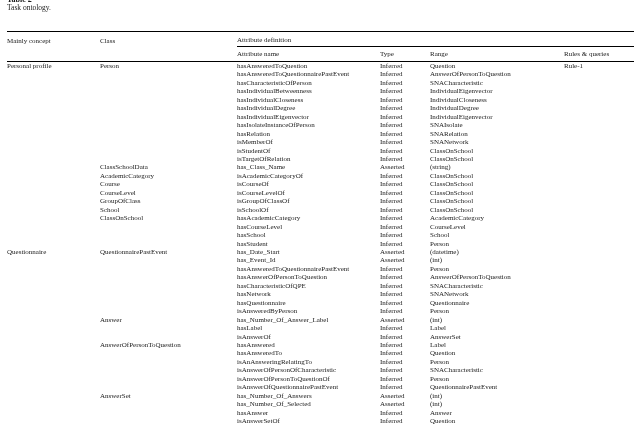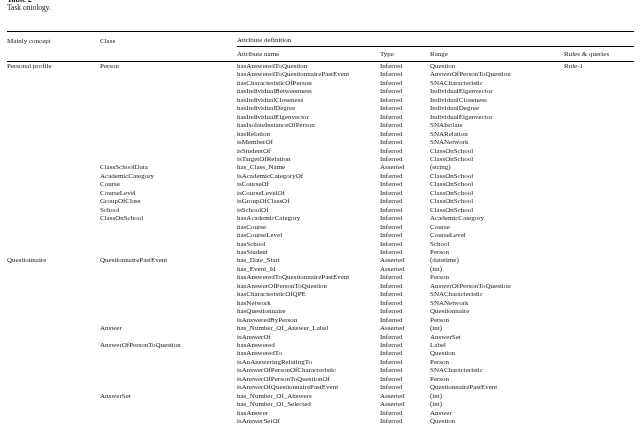--- a/index.html
+++ b/index.html
@@ -256,28 +256,20 @@
           <td></td>
           <td>ClassOnSchool</td>
           <td>hasAcademicCategory</td>
           <td>Inferred</td>
           <td>AcademicCategory</td>
           <td></td>
         </tr>
         <tr>
           <td></td>
           <td></td>
-          <td>hasCourse</td>
-          <td>Inferred</td>
-          <td>Course</td>
-          <td></td>
-        </tr>
-        <tr>
-          <td></td>
-          <td></td>
           <td>hasCourseLevel</td>
           <td>Inferred</td>
           <td>CourseLevel</td>
           <td></td>
         </tr>
         <tr>
           <td></td>
           <td></td>
           <td>hasSchool</td>
           <td>Inferred</td>
@@ -355,20 +347,28 @@
           <td>Inferred</td>
           <td>Person</td>
           <td></td>
         </tr>
         <tr>
           <td></td>
           <td>Answer</td>
           <td>has_Number_Of_Answer_Label</td>
           <td>Asserted</td>
           <td>(int)</td>
+          <td></td>
+        </tr>
+        <tr>
+          <td></td>
+          <td></td>
+          <td>hasLabel</td>
+          <td>Inferred</td>
+          <td>Label</td>
           <td></td>
         </tr>
         <tr>
           <td></td>
           <td></td>
           <td>isAnswerOf</td>
           <td>Inferred</td>
           <td>AnswerSet</td>
           <td></td>
         </tr>

